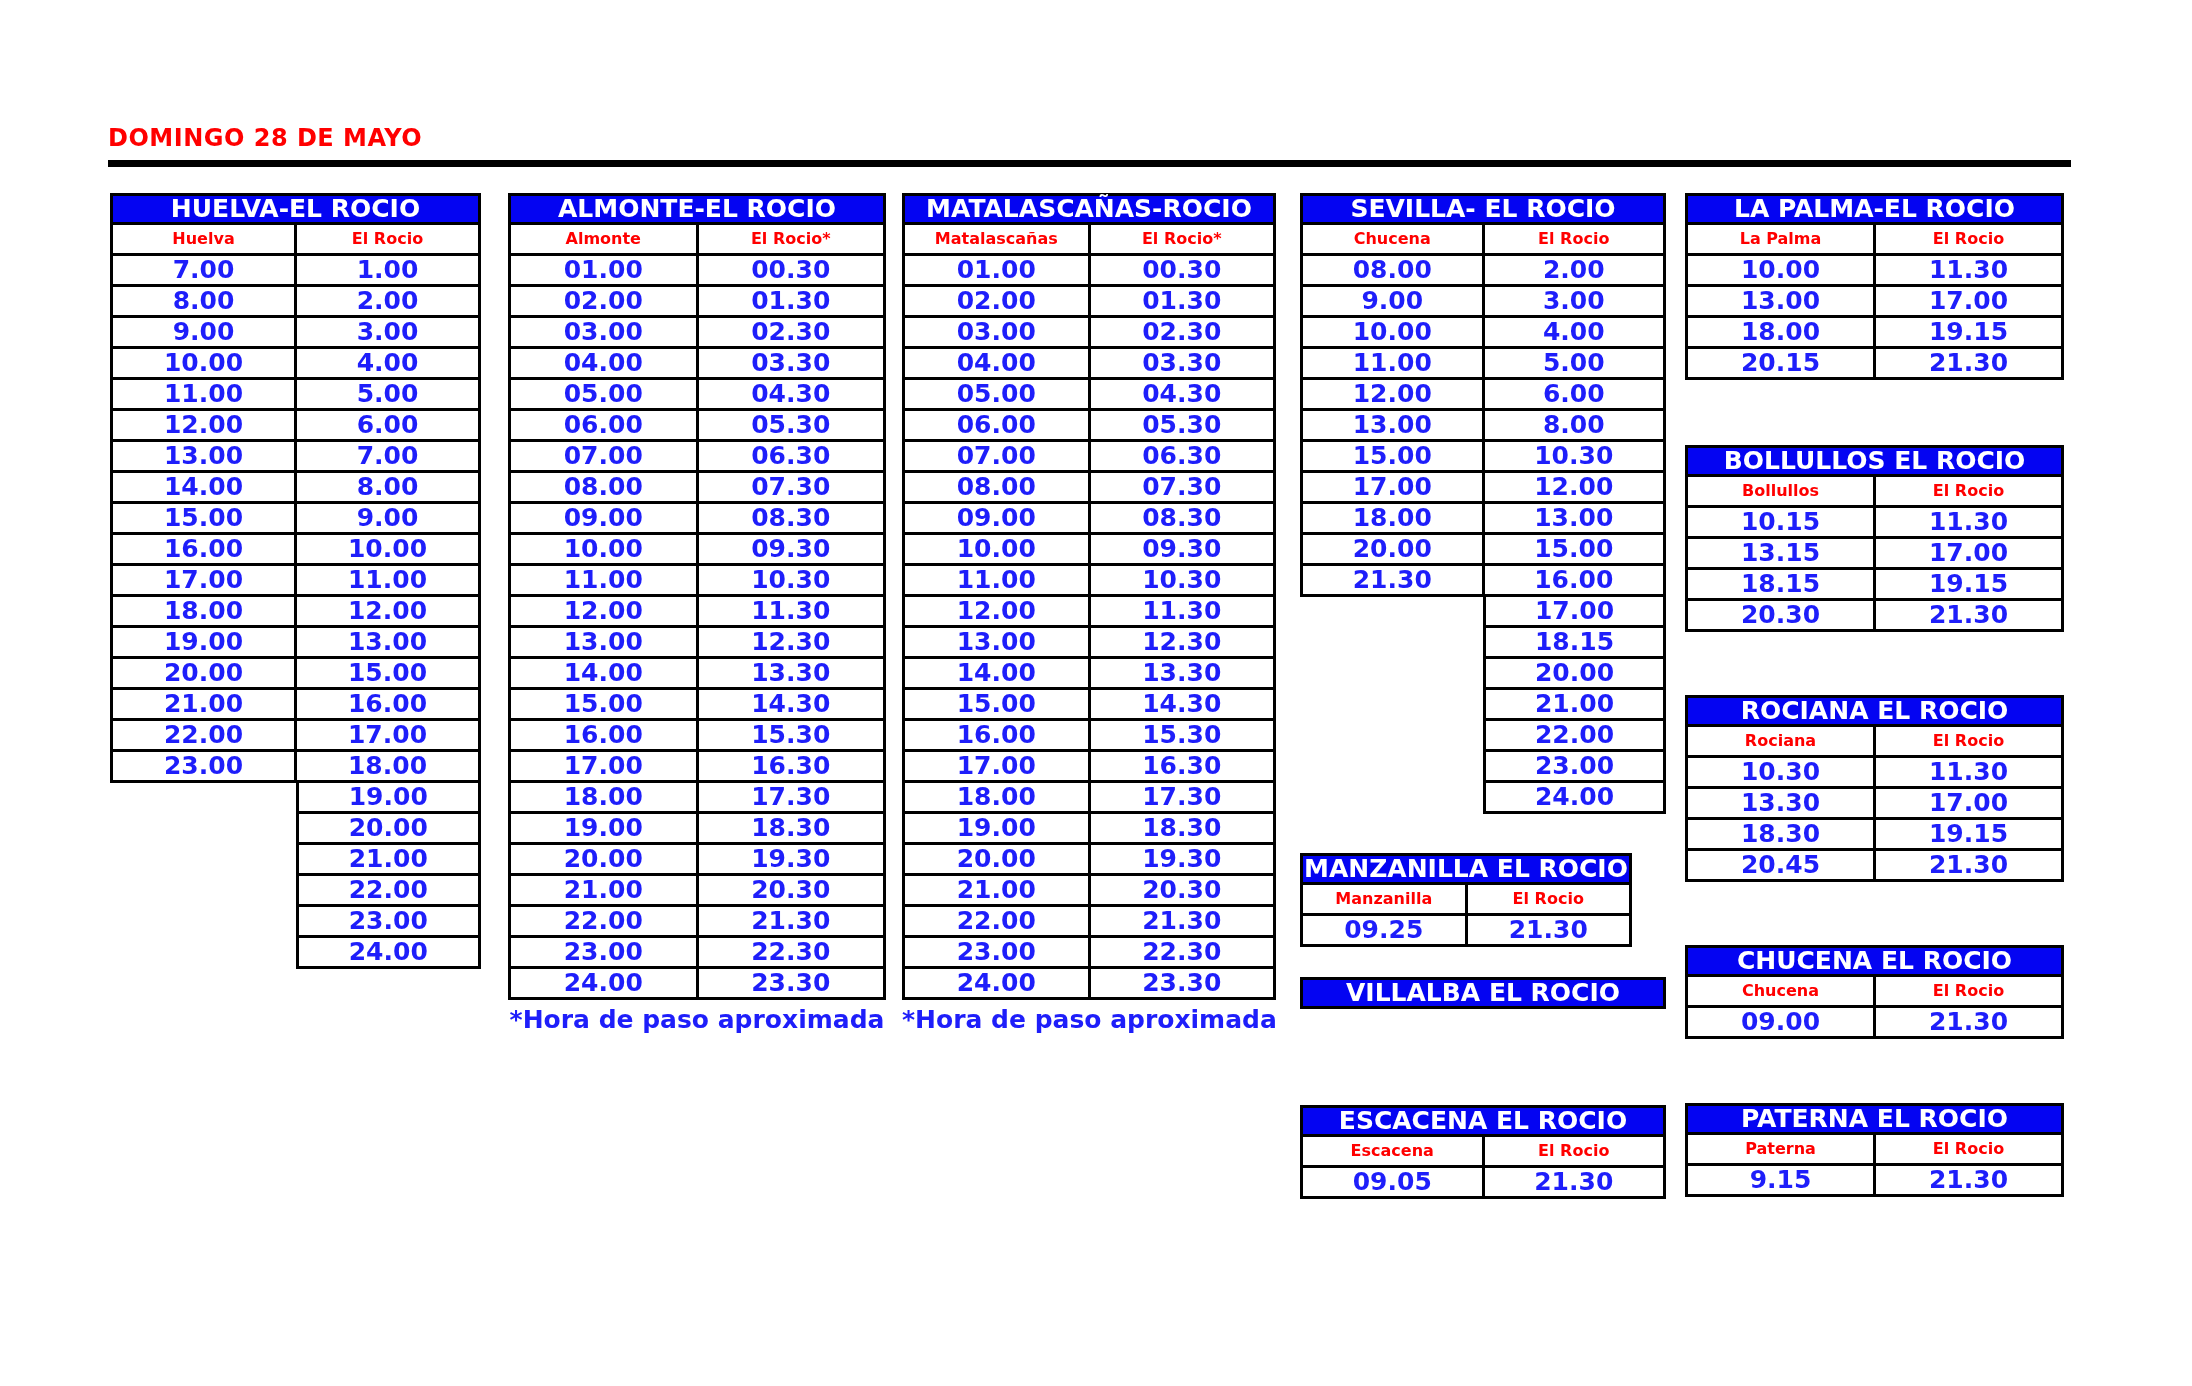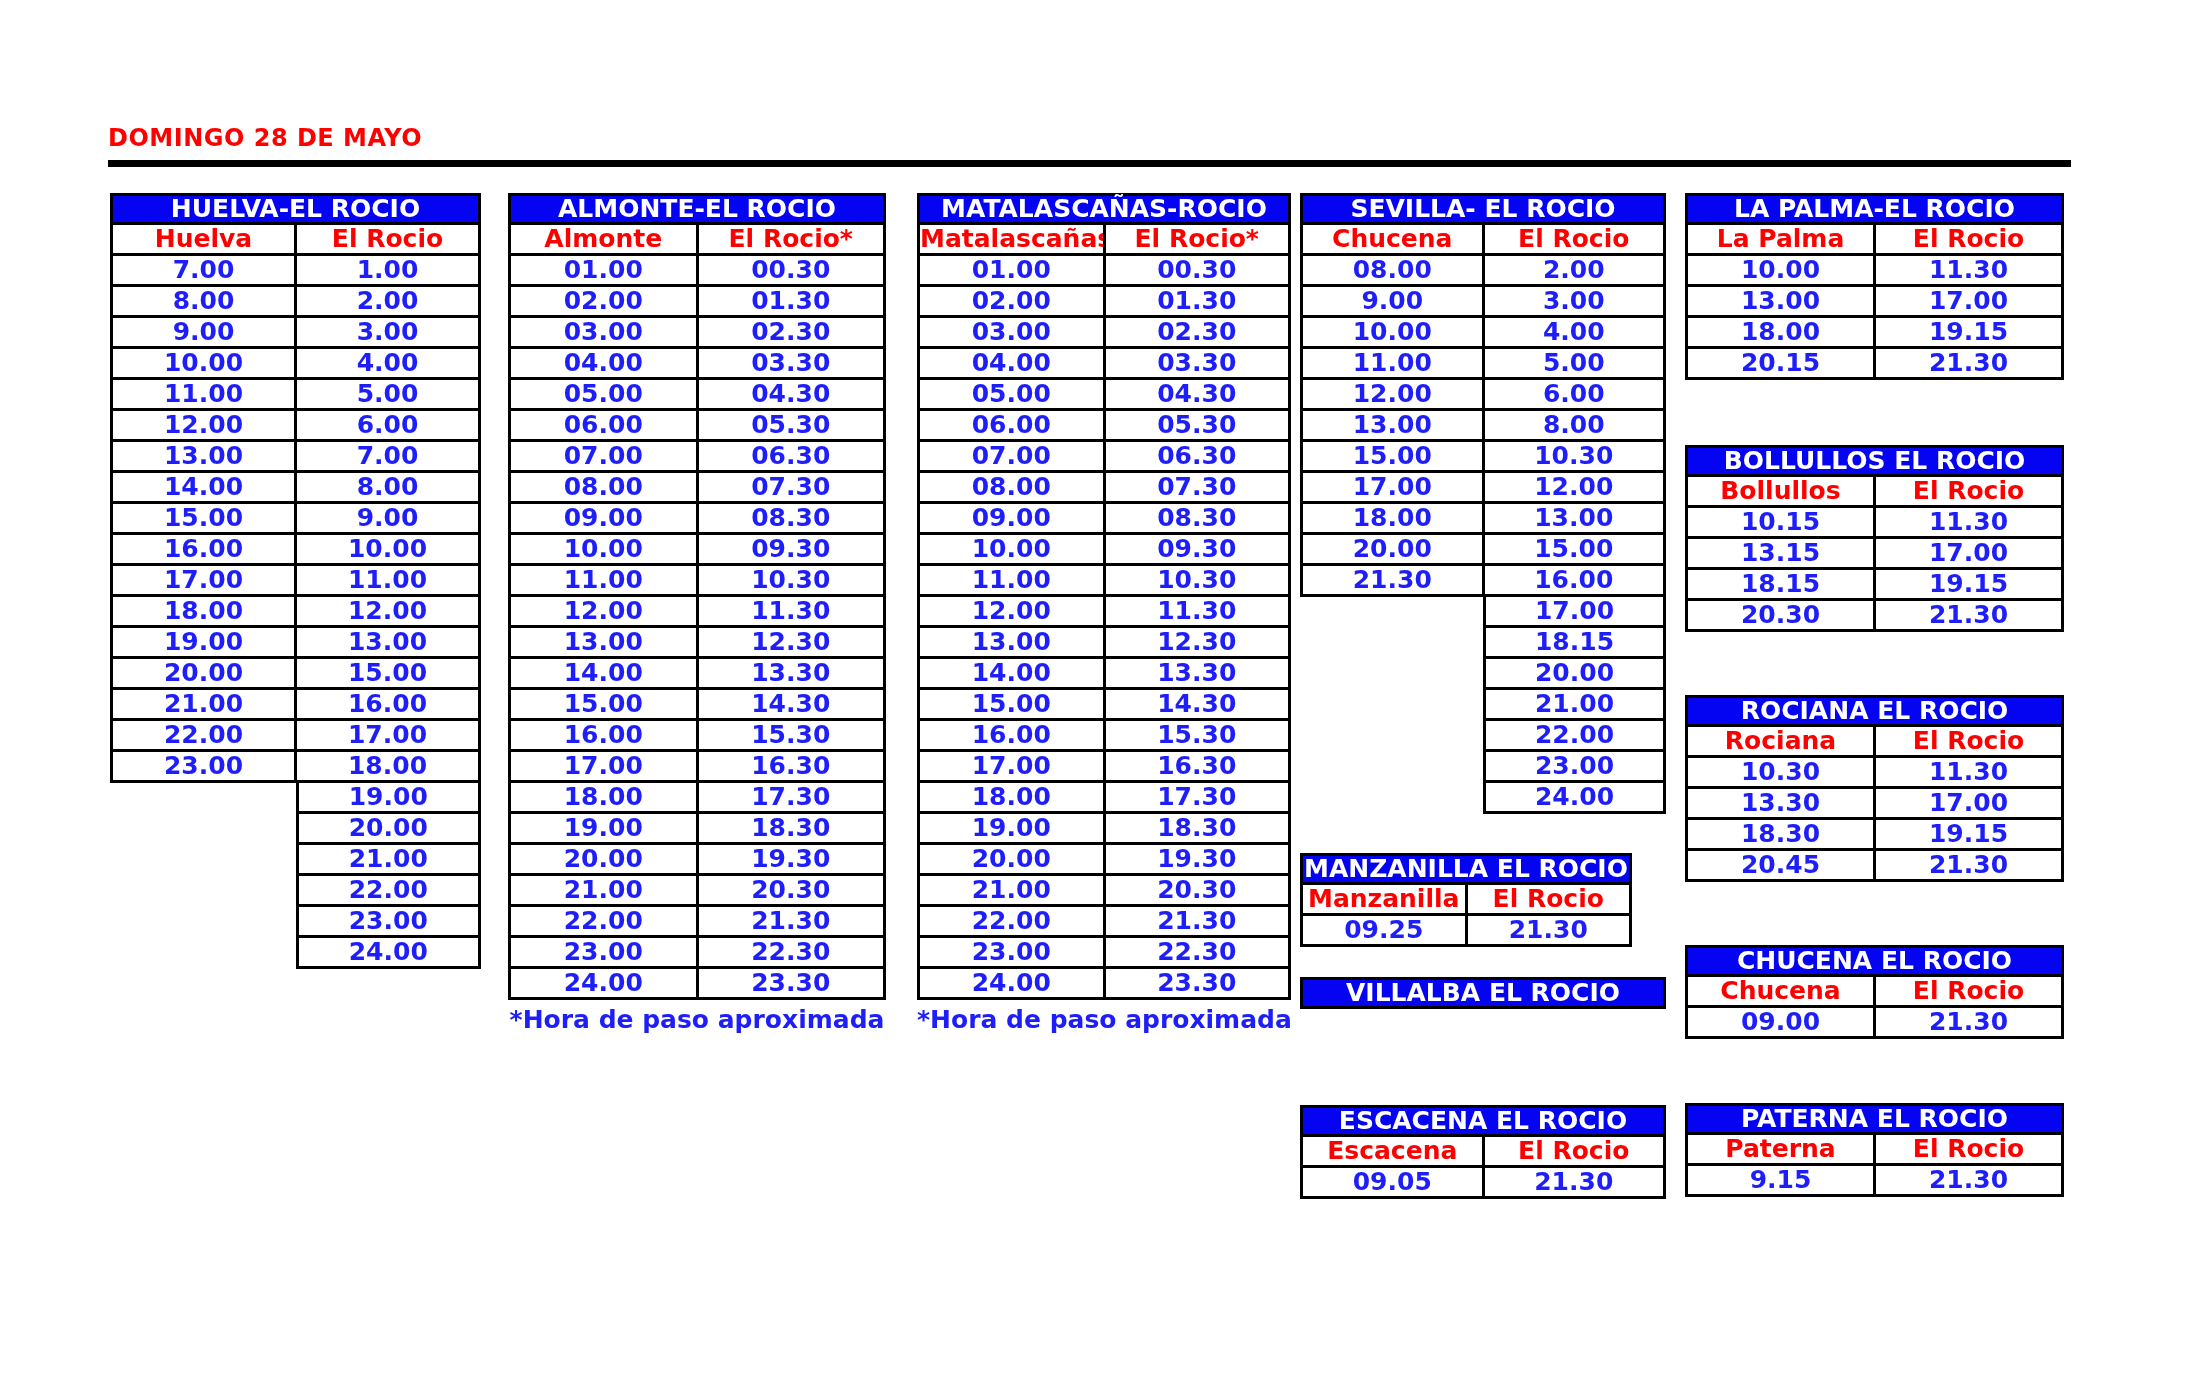--- a/index.html
+++ b/index.html
@@ -34,21 +34,21 @@
     width:100%;
     margin-top:-3px;
     table-layout:fixed;
   }
   .tbl th,.tbl td{
     border:3px solid #000000;
     height:28px;line-height:28px;padding:0;
     text-align:center;font-weight:bold;
     overflow:hidden;white-space:nowrap;
   }
-  .tbl th{color:#ff0000;font-size:25px;}
+  .tbl th{color:#ff0000;font-size:16px;}
   .tbl td{color:#1e1efa;font-size:25px;}
   .tbl table.cont{width:50%;margin-left:50%;margin-top:-3px;}
   .footnote{
     color:#1e1efa;font-size:25px;text-align:center;
     margin-top:5px;white-space:nowrap;
   }
 </style>
 </head>
 <body>
 
@@ -263,21 +263,21 @@
             <td>22.30</td>
           </tr>
           <tr>
             <td>24.00</td>
             <td>23.30</td>
           </tr>
         </tbody>
       </table>
       <div class="footnote">*Hora de paso aproximada</div>
     </div>
-  <div class="tbl" style="left:902px;  top:193px; width:374px;margin-left:15px;">
+  <div class="tbl" style="left:902px;  top:193px; width:374px;">
       <div class="tbl-title">MATALASCAÑAS-ROCIO</div>
       <table>
         <thead>
           <tr>
             <th>Matalascañas</th>
             <th>El Rocio*</th>
           </tr>
         </thead>
         <tbody>
           <tr>

